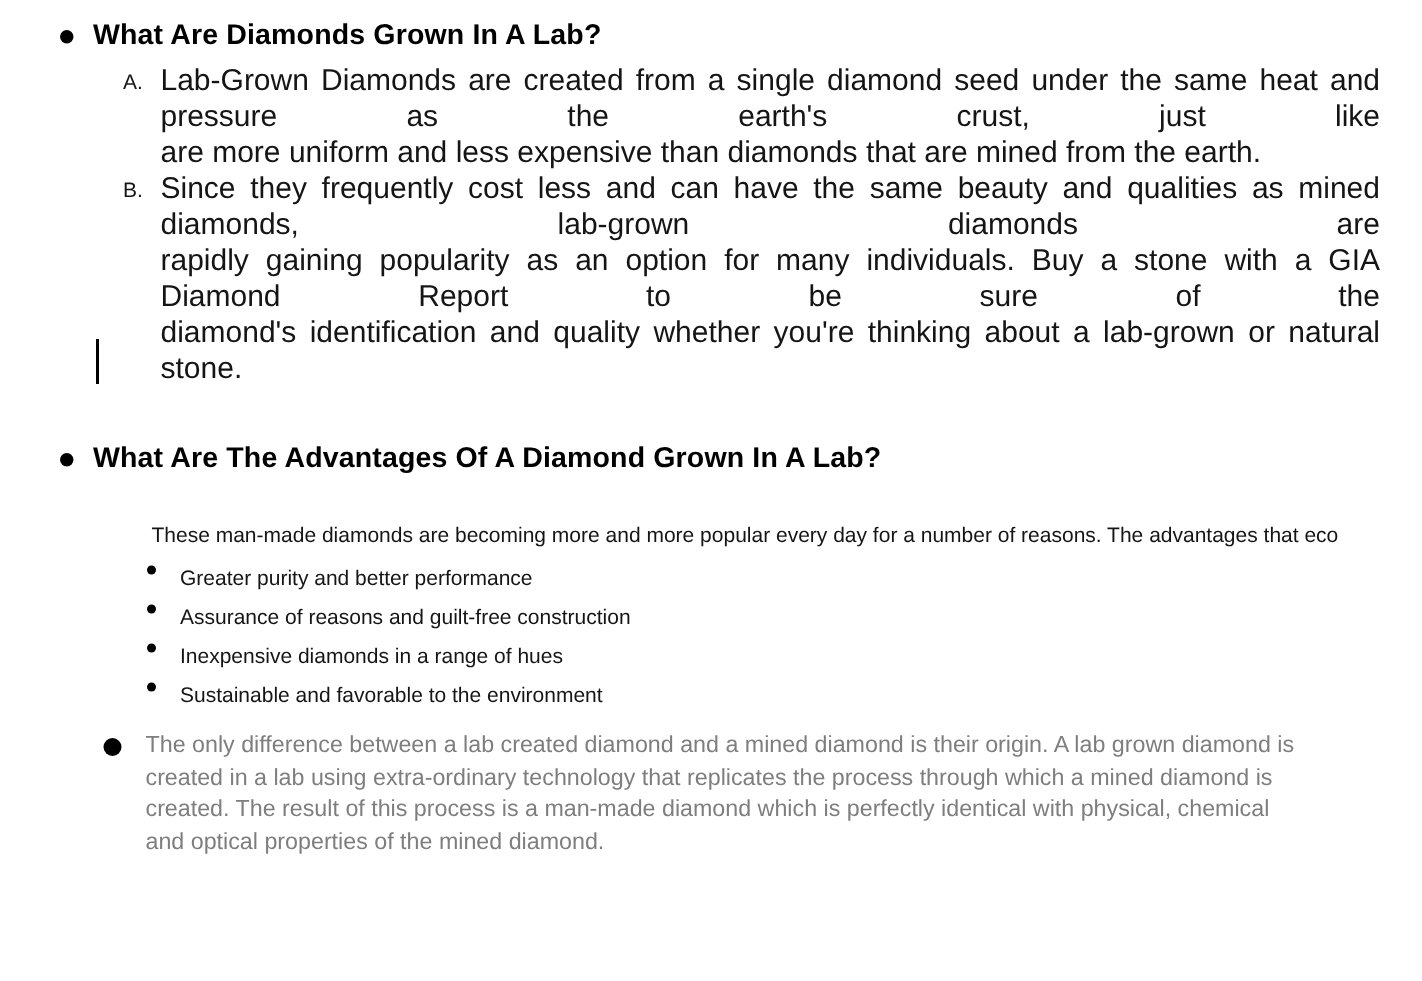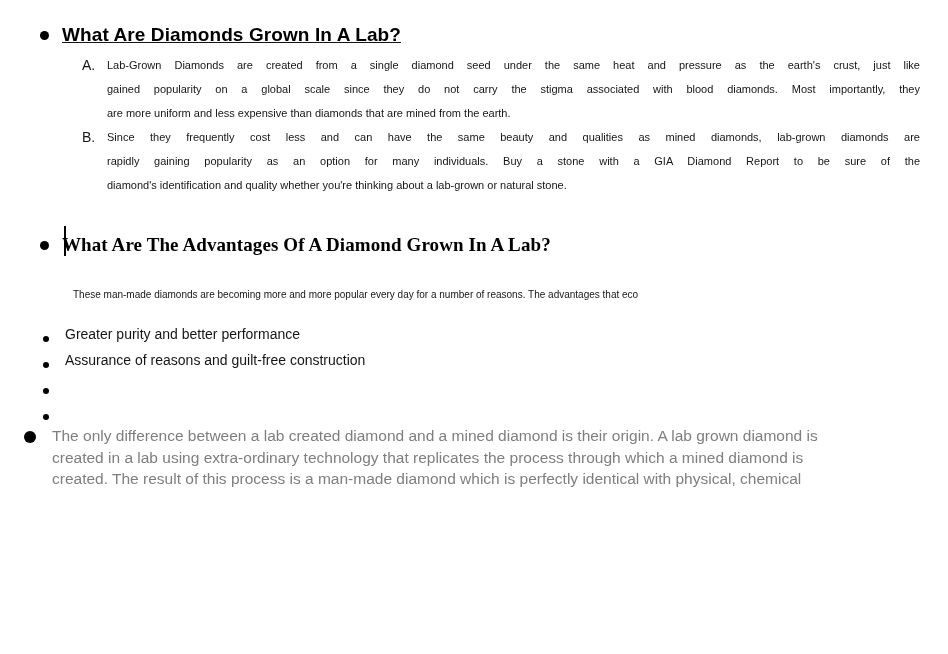--- a/index.html
+++ b/index.html
@@ -4,62 +4,61 @@
 <style>
   html,body{margin:0;padding:0;background:#ffffff;}
   .page{
     width:948px;height:654px;position:relative;background:#ffffff;
     font-family:"Liberation Sans",sans-serif;color:#151515;overflow:hidden;
   }
   
   .h-row{display:flex;align-items:center;padding-left:40px;}
   .h-bullet{width:9px;height:9px;border-radius:50%;background:#000;margin-right:13px;flex:none;}
   .h-text{font-weight:bold;font-size:19px;line-height:22px;color:#000;letter-spacing:.1px;}
-  .h1row{padding-top:24px;text-decoration:underline;}
-  .h2row{margin-top:37px;font-family:Liberation Serif, serif;}
+  .h1row{padding-top:13px;}
+  .h2row{margin-top:37px;}
   
   .ab-list{margin:7px 0 0 82px;width:838px;}
   .ab-item{display:flex;}
   .ab-marker{width:25px;flex:none;font-size:14px;line-height:24px;}
   .ab-lines{width:813px;}
-  .line{font-size:11px;line-height:24px;white-space:normal;}
+  .line{font-size:20px;line-height:24px;white-space:normal;}
   .just{text-align:justify;text-align-last:justify;}
   .jlast{text-align-last:left;}
   
   .caret{position:absolute;left:64px;top:226px;width:2px;height:30px;background:#000;}
   
   .intro{margin:22px 0 0 73px;width:862px;}
-  .iline{font-size:10px;line-height:34px;}
+  .iline{font-size:14px;line-height:34px;margin-left:28px;}
   
   .adv{margin-top:4px;}
-  .adv-item{display:flex;align-items:flex-end;height:26px;padding-left:43px;}
+  .adv-item{display:flex;align-items:flex-start;height:26px;padding-left:98px;}
   .adv-bullet{width:6px;height:6px;border-radius:50%;background:#000;margin-right:16px;flex:none;}
   .adv-text{font-size:14px;}
   
-  .note{display:flex;margin-top:5px;padding-left:24px;}
+  .note{display:flex;margin-top:5px;padding-left:69px;}
   .note-bullet{width:12px;height:12px;border-radius:50%;background:#000;margin:6px 16px 0 0;flex:none;}
   .note-lines{width:842px;color:#7e7e7e;}
   .nline{font-size:15.5px;line-height:21.7px;}
 </style>
 </head>
 <body>
 
 <div class="page">
 
   <div class="h-row h1row">
     <span class="h-bullet"></span>
     <span class="h-text">What Are Diamonds Grown In A Lab?</span>
   </div>
 
   <div class="ab-list">
     <div class="ab-item">
       <div class="ab-marker">A.</div>
       <div class="ab-lines">
         <div class="line just">Lab-Grown Diamonds are created from a single diamond seed under the same heat and pressure as the earth's crust, just like</div>
-        <div class="line just">gained popularity on a global scale since they do not carry the stigma associated with blood diamonds. Most importantly, they</div>
         <div class="line just jlast">are more uniform and less expensive than diamonds that are mined from the earth.</div>
       </div>
     </div>
     <div class="ab-item">
       <div class="ab-marker">B.</div>
       <div class="ab-lines">
         <div class="line just">Since they frequently cost less and can have the same beauty and qualities as mined diamonds, lab-grown diamonds are</div>
         <div class="line just">rapidly gaining popularity as an option for many individuals. Buy a stone with a GIA Diamond Report to be sure of the</div>
         <div class="line just jlast">diamond's identification and quality whether you're thinking about a lab-grown or natural stone.</div>
       </div>
@@ -81,28 +80,31 @@
     <div class="adv-item">
       <span class="adv-bullet"></span>
       <span class="adv-text">Greater purity and better performance</span>
     </div>
     <div class="adv-item">
       <span class="adv-bullet"></span>
       <span class="adv-text">Assurance of reasons and guilt-free construction</span>
     </div>
     <div class="adv-item">
       <span class="adv-bullet"></span>
+      <span class="adv-text">Inexpensive diamonds in a range of hues</span>
     </div>
     <div class="adv-item">
       <span class="adv-bullet"></span>
+      <span class="adv-text">Sustainable and favorable to the environment</span>
     </div>
   </div>
 
   <div class="note">
     <span class="note-bullet"></span>
     <div class="note-lines">
       <div class="nline">The only difference between a lab created diamond and a mined diamond is their origin. A lab grown diamond is</div>
       <div class="nline">created in a lab using extra-ordinary technology that replicates the process through which a mined diamond is</div>
       <div class="nline">created. The result of this process is a man-made diamond which is perfectly identical with physical, chemical</div>
+      <div class="nline">and optical properties of the mined diamond.</div>
     </div>
   </div>
 
 </div>
 
 </body></html>

